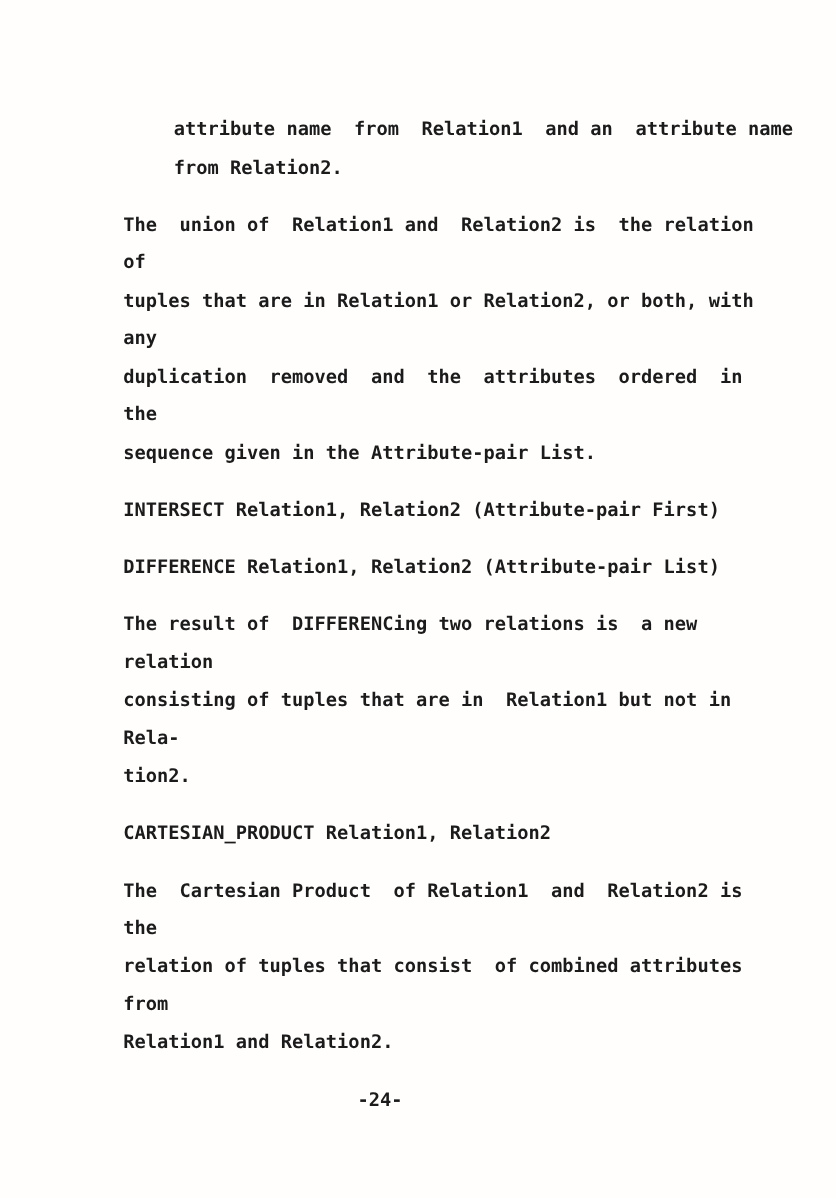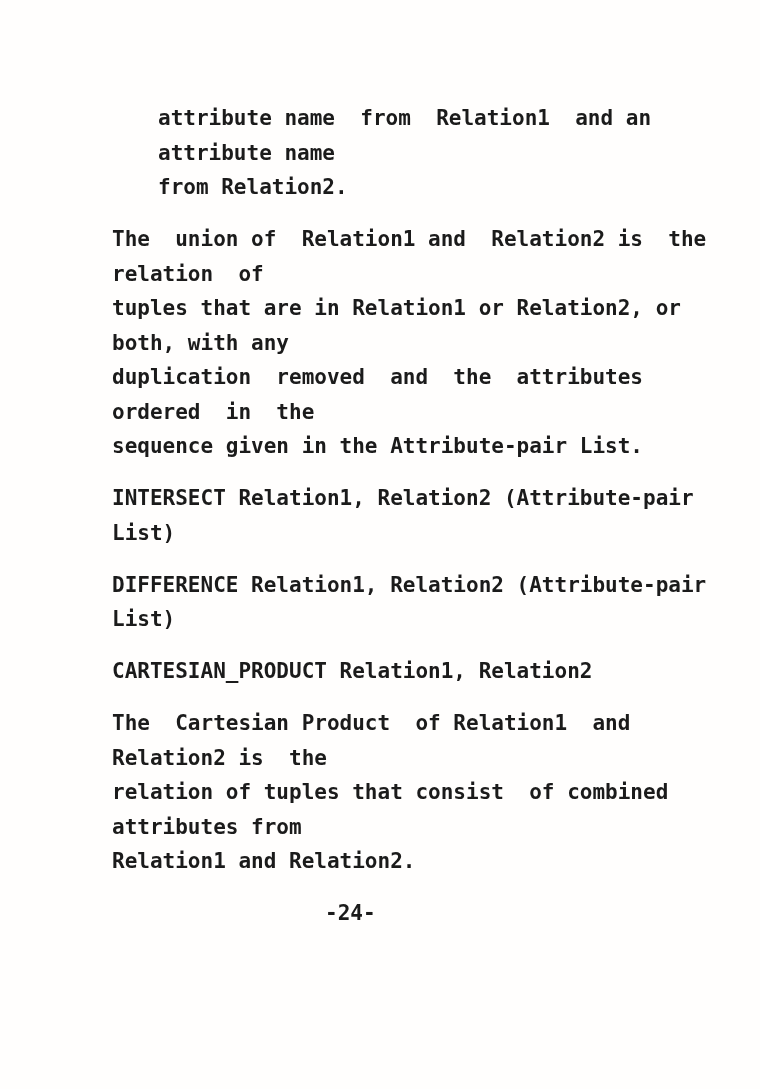--- a/index.html
+++ b/index.html
@@ -9,21 +9,21 @@
   }
   .page {
     position: relative;
     width: 760px;
     height: 1089px;
     background: #fffefd;
     box-sizing: border-box;
     padding: 101px 30px 0 112px;
     font-family: "DejaVu Sans Mono", "Liberation Mono", monospace;
     font-weight: 700;
-    font-size: 21px;
+    font-size: 17px;
     line-height: 34.5px;
     color: #1b1b1b;
     overflow: hidden;
   }
   .block {
     white-space: pre-wrap;
     margin: 0 0 17.5px 0;
     width: 600px;
   }
   .indent5 {
@@ -52,25 +52,28 @@
 <div class="page">
 
   <div class="block indent5">attribute name  from  Relation1  and an  attribute name
 from Relation2.</div>
 
   <div class="block">The  union of  Relation1 and  Relation2 is  the relation  of
 tuples that are in Relation1 or Relation2, or both, with any
 duplication  removed  and  the  attributes  ordered  in  the
 sequence given in the Attribute-pair List.</div>
 
-  <div class="block">INTERSECT Relation1, Relation2 (Attribute-pair List)</div>
+  <div class="block">INTERSECT Relation1, Relation2 (Attribute-pair First)</div>
 
 
   <div class="block">DIFFERENCE Relation1, Relation2 (Attribute-pair List)</div>
 
+  <div class="block">The result of  DIFFERENCing two relations is  a new relation
+consisting of tuples that are in  Relation1 but not in Rela-
+tion2.</div>
 
   <div class="block">CARTESIAN_PRODUCT Relation1, Relation2</div>
 
   <div class="block">The  Cartesian Product  of Relation1  and  Relation2 is  the
 relation of tuples that consist  of combined attributes from
 Relation1 and Relation2.</div>
 
 
 
   <div class="page-number">-24-</div>

